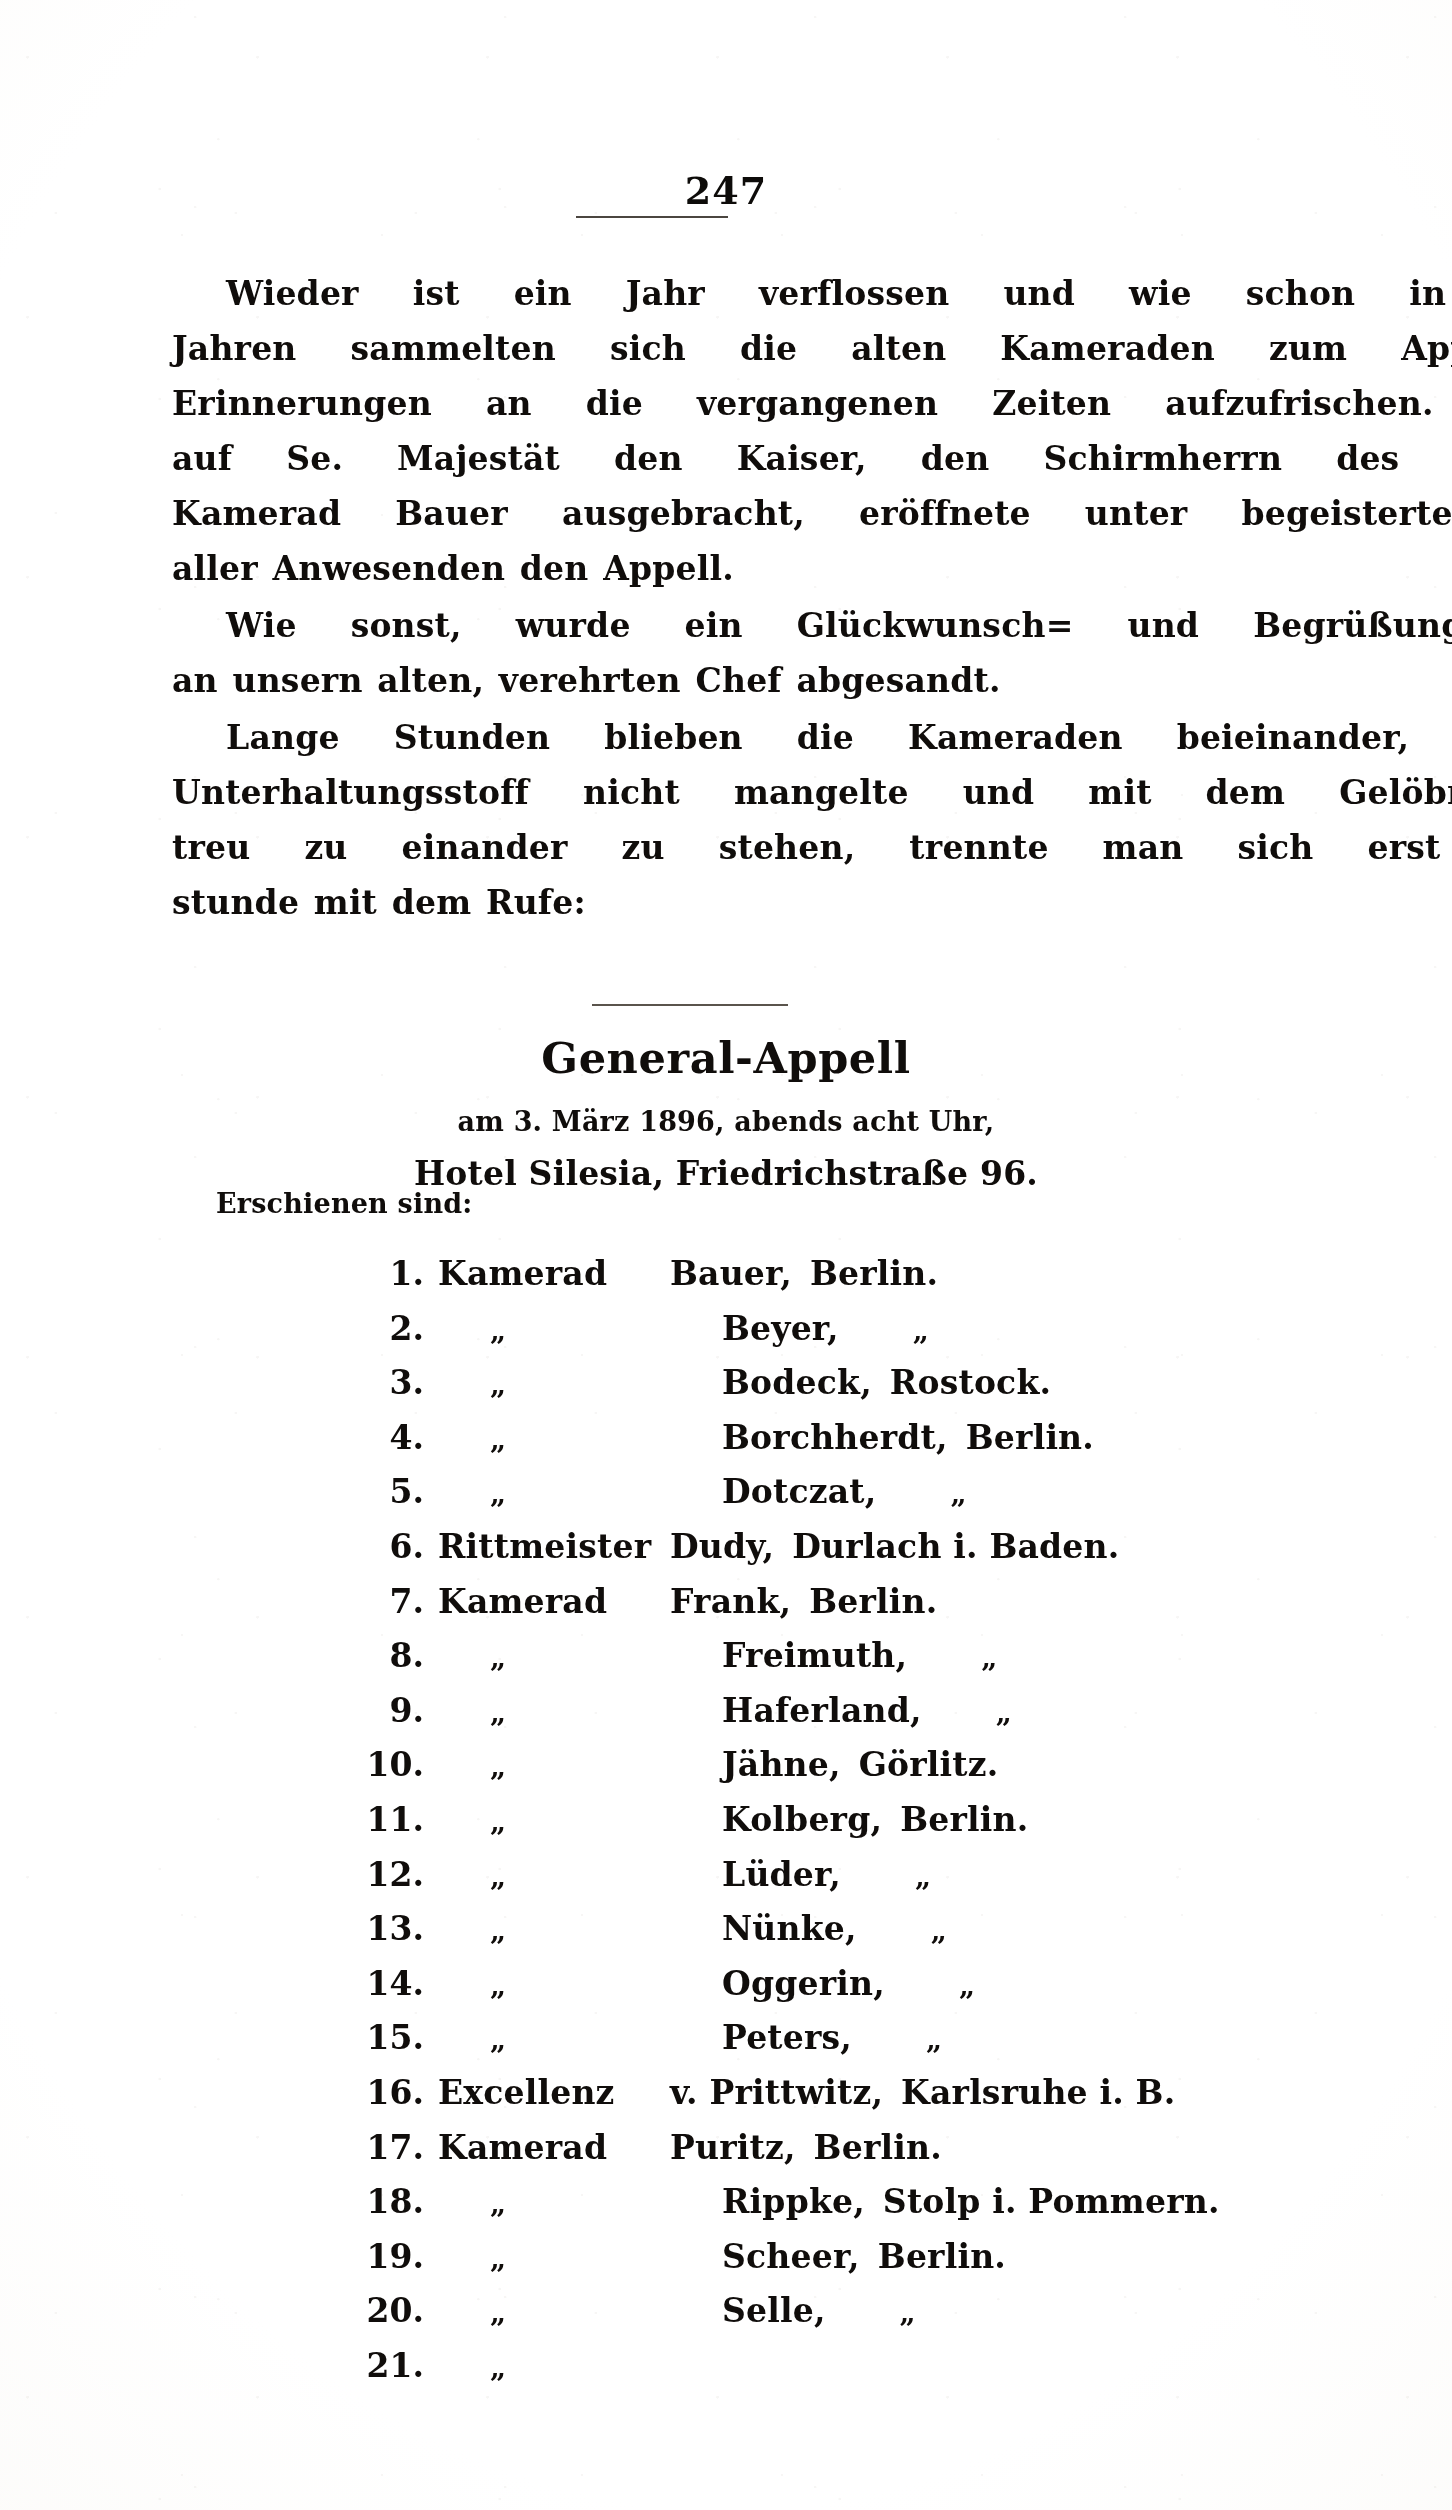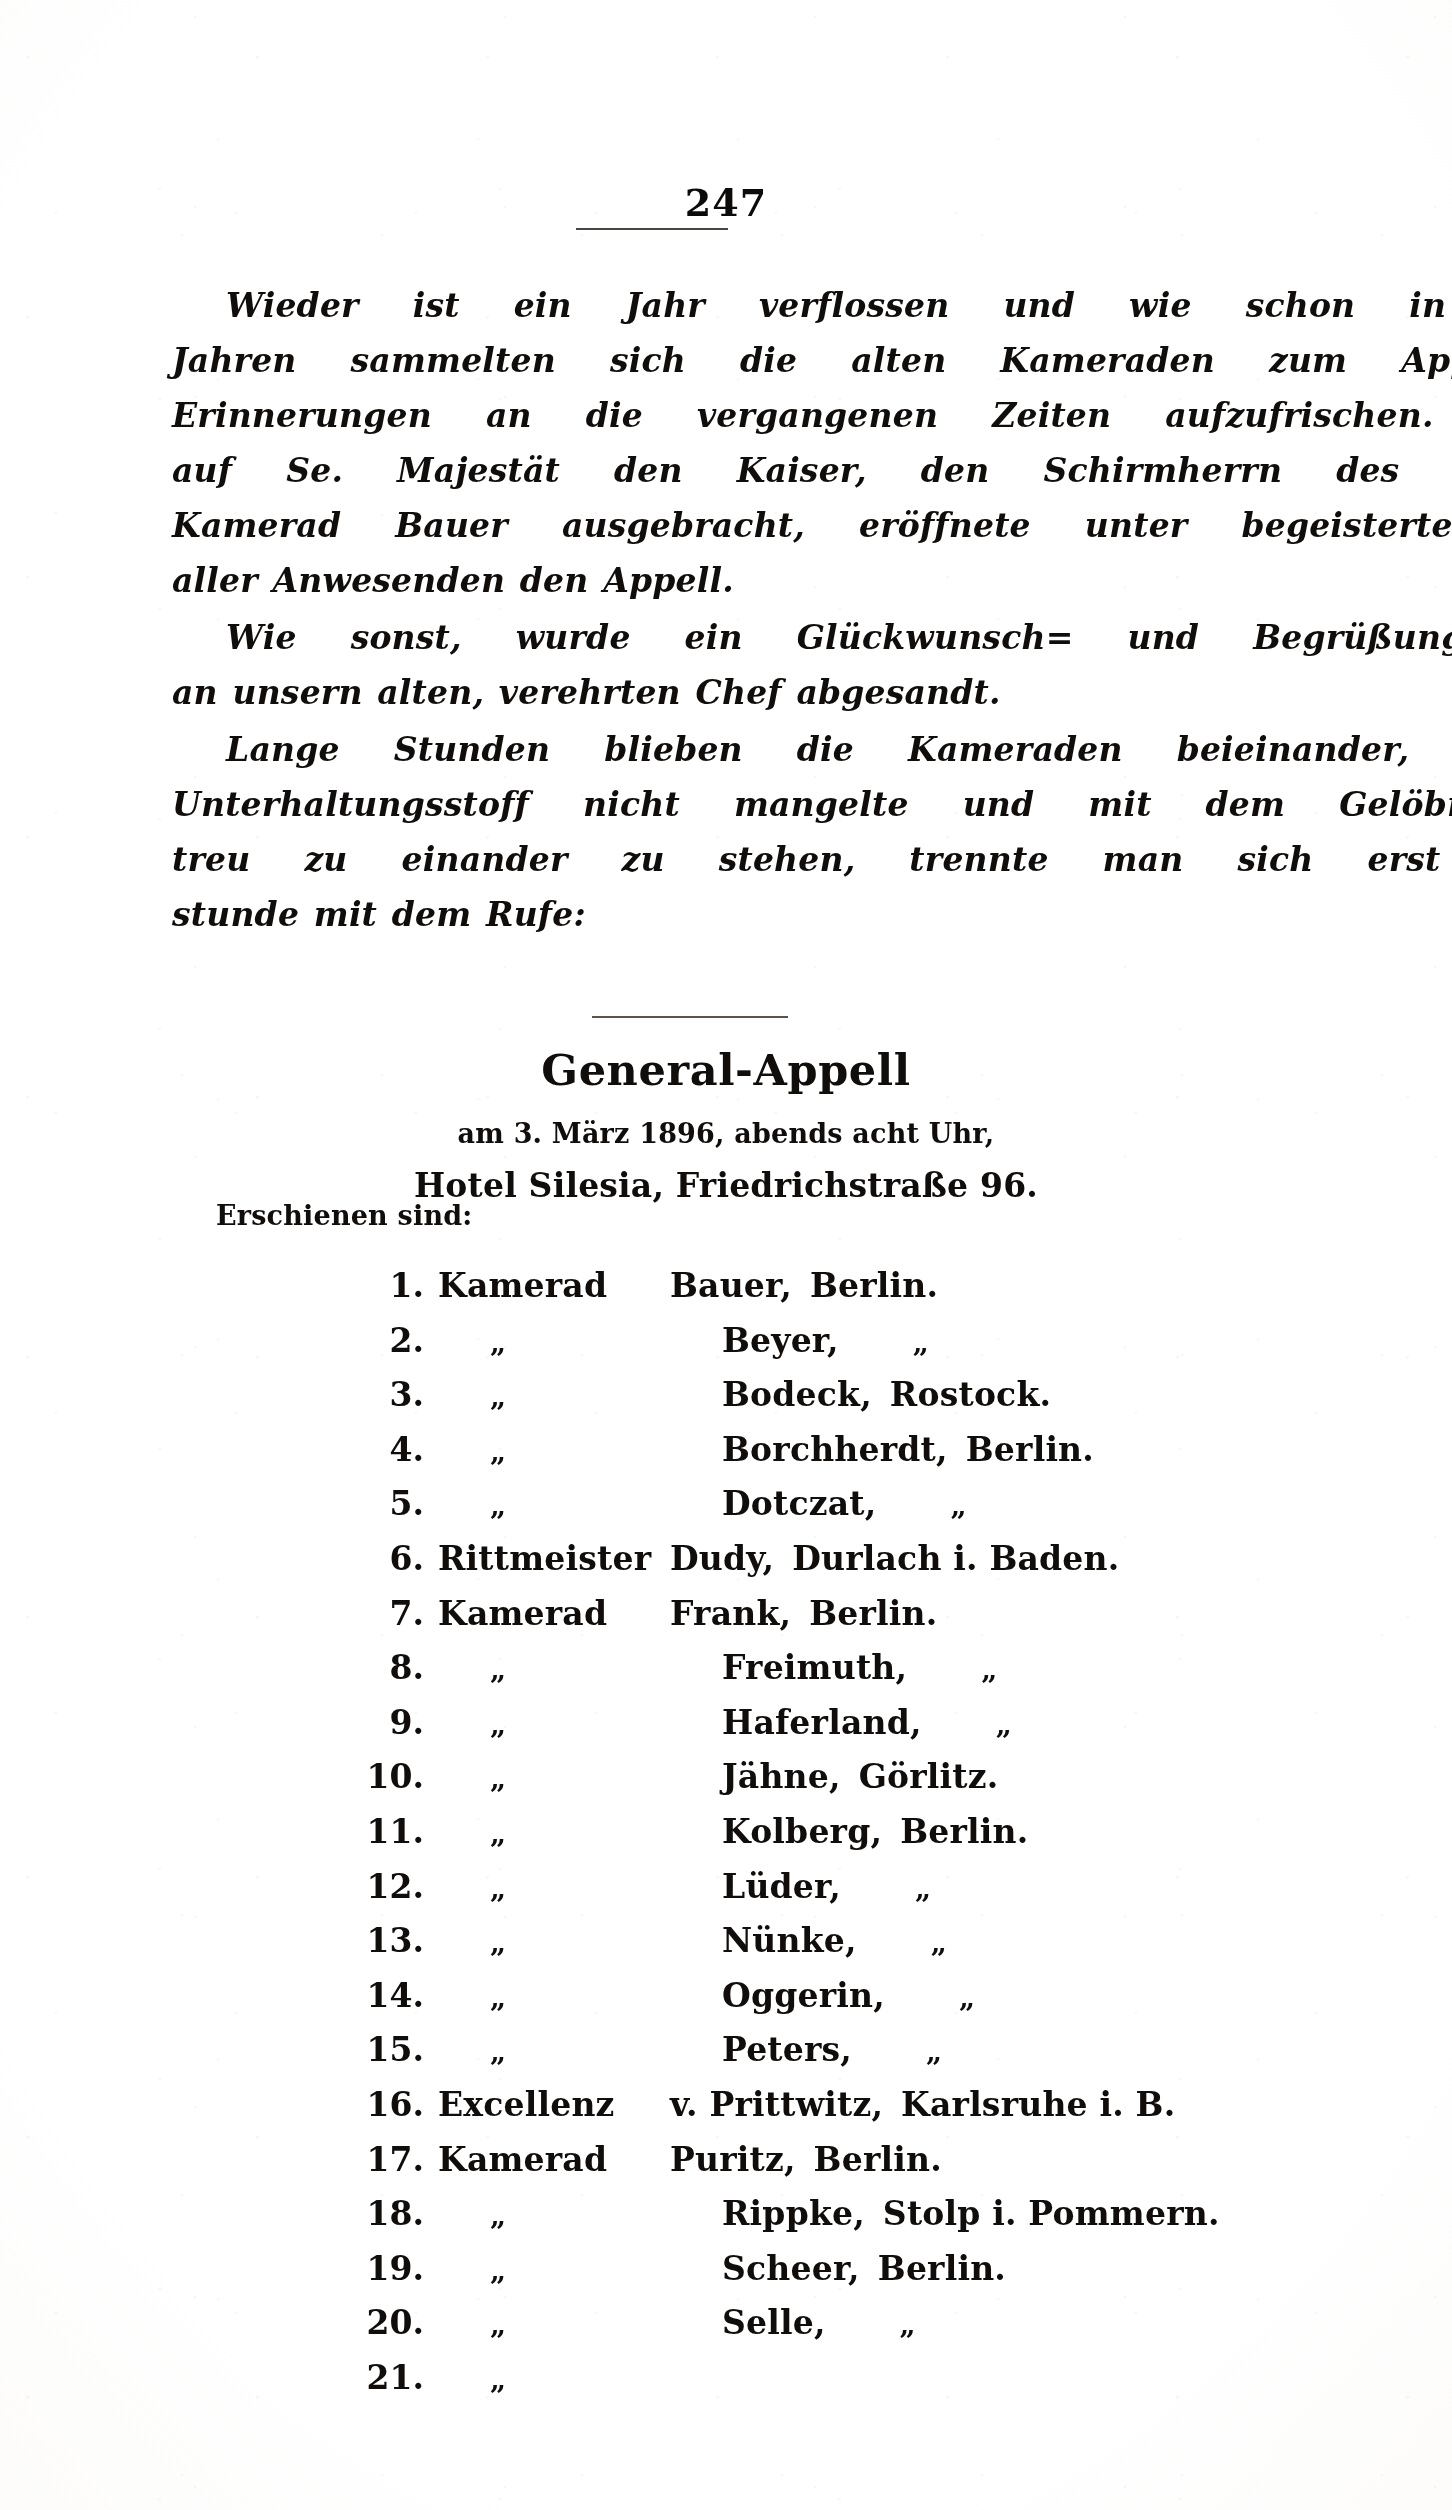--- a/index.html
+++ b/index.html
@@ -34,21 +34,21 @@
       radial-gradient(circle at 63% 9%, #7a6c5c 0 1px, transparent 1.4px),
       radial-gradient(circle at 31% 71%, #7a6c5c 0 1.1px, transparent 1.5px),
       radial-gradient(circle at 84% 58%, #7a6c5c 0 1px, transparent 1.4px),
       radial-gradient(circle at 47% 90%, #7a6c5c 0 1.2px, transparent 1.6px),
       radial-gradient(circle at 91% 84%, #7a6c5c 0 1px, transparent 1.3px);
     background-size: 230px 260px, 310px 190px, 180px 300px, 260px 240px, 340px 210px, 200px 280px;
   }
 
   .content {
     position: absolute;
-    left: 0; top: 16px;
+    left: 0; top: 4px;
     width: 1452px;
     height: 2010px;
   }
 
   
   .folio-wrap {
     position: absolute;
     left: 0;
     top: 168px;
     width: 1452px;
@@ -87,21 +87,20 @@
     width: 1218px;
   }
   .para {
     margin: 0 0 2px 0;
     font-size: 33px;
     line-height: 55px;
     text-align: justify;
     text-align-last: left;
     text-indent: 54px;
     word-spacing: 3px;
-    font-style: italic;
     -webkit-font-smoothing: none;
   }
   .para .ln {
     display: block;
     white-space: nowrap;
   }
   .para .ln.just {
     display: flex;
     justify-content: space-between;
   }

